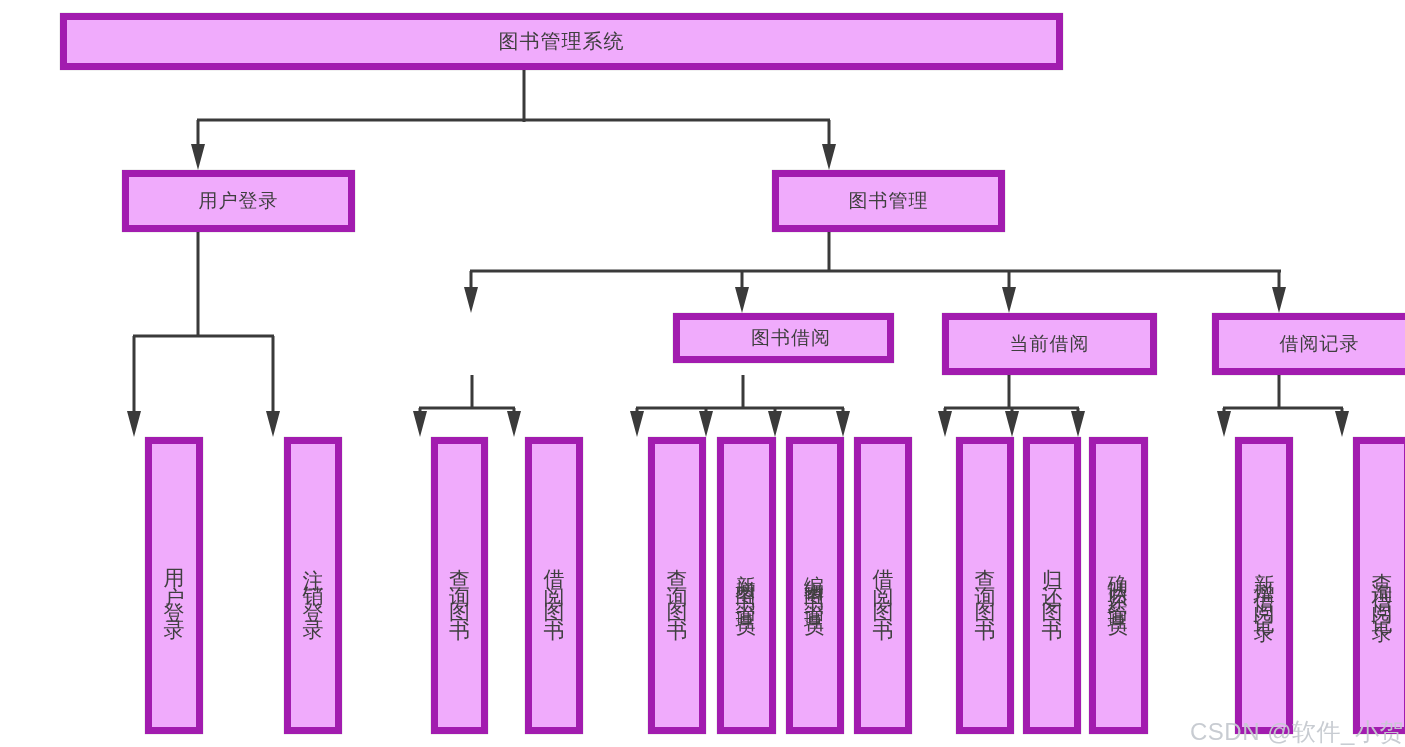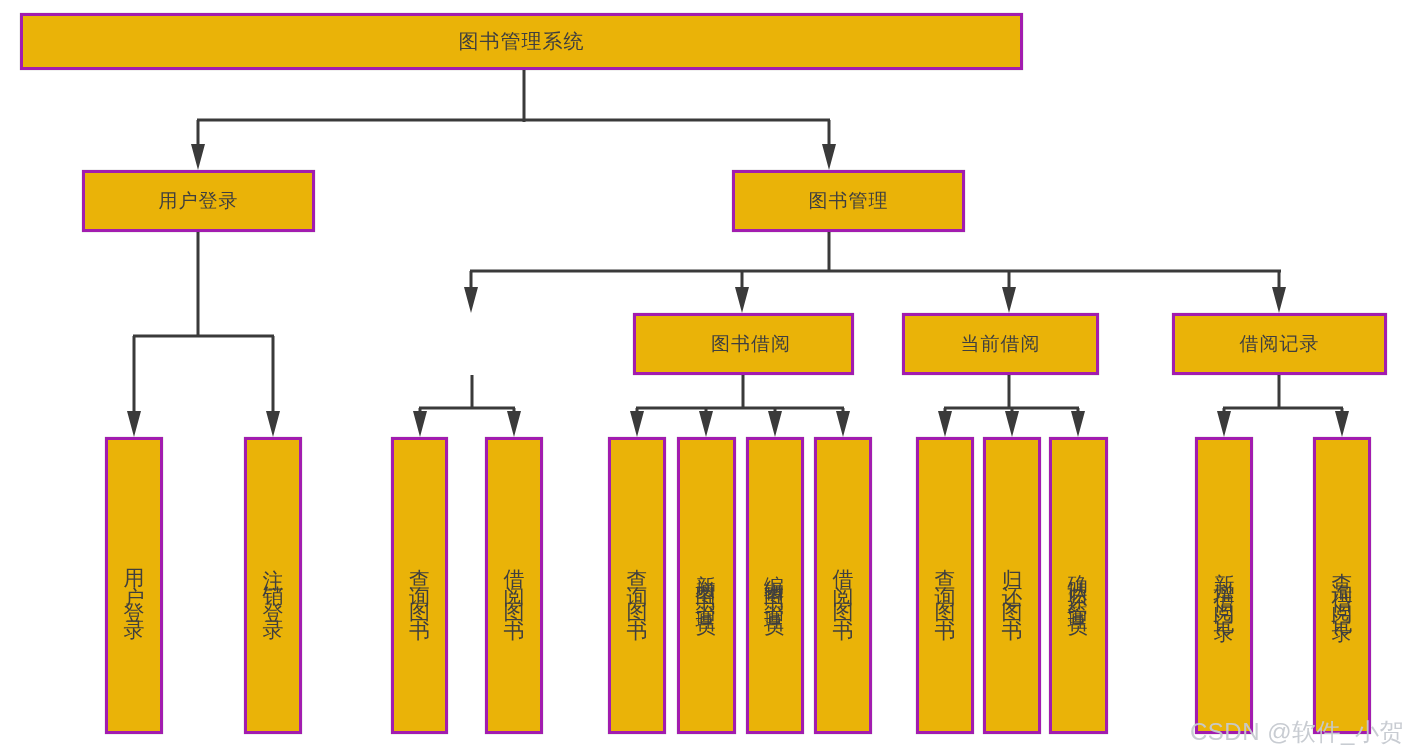--- a/index.html
+++ b/index.html
@@ -12,37 +12,38 @@
     overflow: hidden;
   }
   .connectors {
     position: absolute;
     left: 0; top: 0;
     z-index: 1;
   }
   .box {
     position: absolute;
     box-sizing: border-box;
-    background: #eab308;
-    border: 3px solid #a21caf;
+    background: #f0abfc;
+    border: 7px solid #a21caf;
     display: flex;
     align-items: center;
     justify-content: center;
     color: #3f3f3f;
     z-index: 2;
     box-shadow: 0 0 1px rgba(0,0,0,0.35);
+    margin-left: 40px;
   }
   .h-label { font-size: 19px; letter-spacing: 1px; white-space: nowrap; }
   #n-root { left: 20px; top: 13px; width: 1003px; height: 57px; }
   #n-root .h-label { font-size: 20px; }
   #n-login   { left: 82px;  top: 170px; width: 233px; height: 62px; }
   #n-mgmt    { left: 732px; top: 170px; width: 233px; height: 62px; }
   #n-rec     { left: 360px;  top: 313px; width: 228px; height: 62px; }
-  #n-borrow  { left: 633px;  top: 313px; width: 221px; height: 62px; padding-left: 15px; }
-  #n-current { left: 902px;  top: 313px; width: 197px; height: 62px; }
+  #n-borrow  { left: 633px;  top: 313px; width: 221px; height: 50px; padding-left: 15px; }
+  #n-current { left: 902px;  top: 313px; width: 215px; height: 62px; }
   #n-records { left: 1172px; top: 313px; width: 215px; height: 62px; text-align: center; }
   .leaf { top: 437px; height: 297px; }
   .v-label {
     writing-mode: vertical-rl;
     text-orientation: mixed;
     font-size: 21px;
     letter-spacing: 17px;
     white-space: nowrap;
     color: #3f3f3f;
   }

